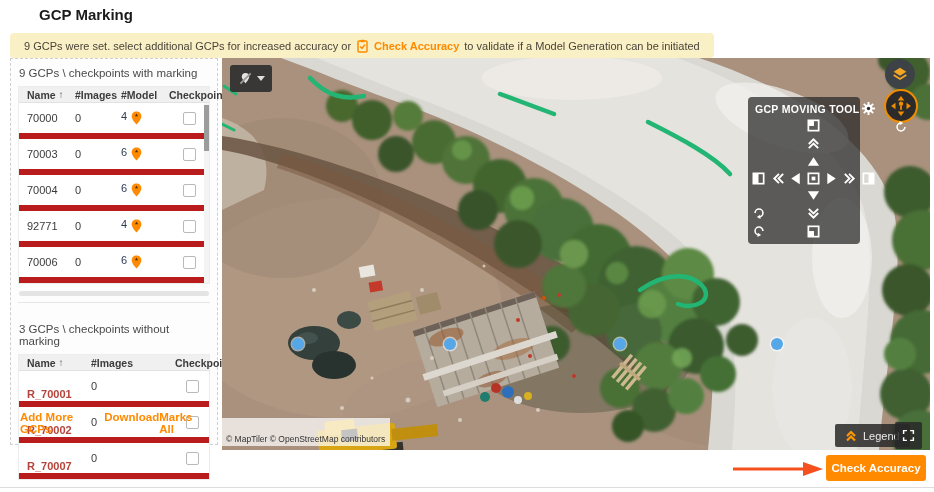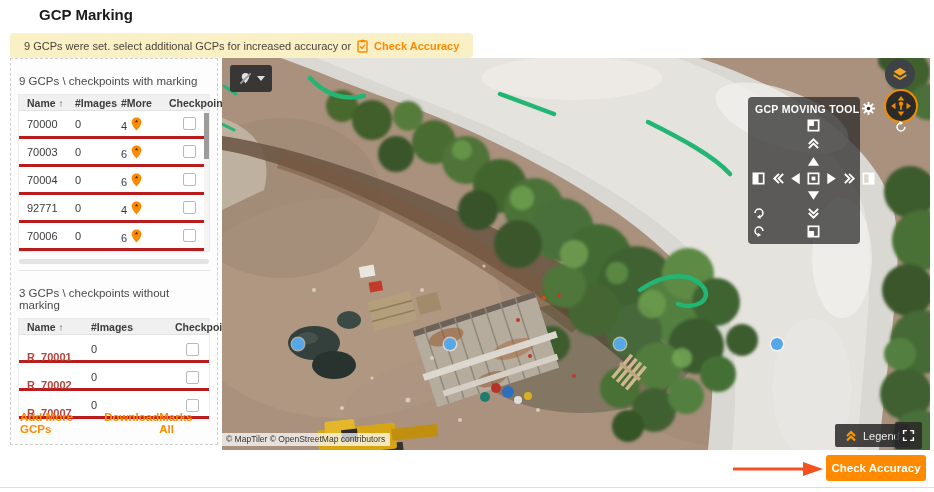--- a/index.html
+++ b/index.html
@@ -10,40 +10,40 @@
   
   .page-title { position:absolute; left:11px; top:6px; font-size:15px; font-weight:bold; color:#1b1b1b;margin-left:28px; }
   .banner { position:absolute; left:10px; top:33px; height:25px; background:#faf0c5;
             border-radius:4px; display:inline-flex; align-items:center; gap:5px;
             padding:8px 14px; font-size:11px; color:#4a443a; white-space:nowrap; }
   .banner .accent-link { color:var(--accent); font-weight:bold; cursor:pointer; }
 
   
   .left-panel { position:absolute; left:10px; top:58px; width:208px; height:387px;
                 border:1px dashed #cfcfcf; background:#fdfdfd; padding:8px 7px; }
-  .panel-title { font-size:11.5px; color:#4a4a4a; margin:8px 1px 7px 1px; }
+  .panel-title { font-size:11.5px; color:#4a4a4a; margin:0 1px 7px 1px; }
   .tbl { position:relative; background:#fff; border:1px solid #ececec; }
-  .trow { display:grid; align-items:center; height:28px; border-bottom:3px solid #b91c1c;
+  .trow { display:grid; align-items:center; height:36px; border-bottom:6px solid #b91c1c;
           font-size:11px; color:#3a3a3a; }
   .g4 { grid-template-columns:48px 46px 56px 1fr; }
   .g3 { grid-template-columns:64px 92px 1fr; }
   .thead { height:16px; background:#f0f0f0; font-weight:bold; color:#3c3c3c; font-size:10.5px; border-bottom:1px solid #e2e2e2;}
-  .cell { padding-left:8px; display:flex; align-items:flex-end; gap:3px; }
+  .cell { padding-left:8px; display:flex; align-items:flex-start; gap:3px; }
   .cell.center { justify-content:center; padding-left:0; }
   .sort-arrow { font-size:10px; color:#555; }
   .help-dot { width:11px; height:11px; border-radius:50%; background:#5c5c5c; color:#fff;
               font-size:8px; font-weight:bold; display:inline-flex; align-items:center;
               justify-content:center; margin-left:2px; }
   .marks-num { color:#2f3b52; }
   .red-name { color:#b5433a; font-weight:bold;margin-top:16px; }
   .cbx { width:13px; height:13px; border:1px solid #b9b9b9; border-radius:2px; background:#fff; appearance:none; cursor:pointer; }
   .vscroll { position:absolute; right:0; top:16px; bottom:0; width:5px; background:#f4f4f4; }
   .vscroll .thumb { position:absolute; top:2px; left:0; width:5px; height:46px; background:#9c9c9c; }
   .hscroll { height:5px; background:#e4e4e4; border-radius:3px; margin:7px 1px 6px 1px; }
-  .section2 { border-top:1px solid #e6e6e6; padding-top:8px; }
+  .section2 { border-top:1px solid #e6e6e6; padding-top:20px; }
   .panel-actions { position:absolute; left:9px; right:9px; bottom:9px; display:flex;
                    justify-content:space-between; font-size:11.5px; font-weight:bold; color:var(--accent); }
   .panel-actions span { cursor:pointer; }
 
   
   .map { position:absolute; left:222px; top:58px; width:708px; height:392px; overflow:hidden; background:#a9917d; }
   .map svg.scene { position:absolute; inset:0; display:block; }
   .overlay { position:absolute; }
   .tool-btn { left:8px; top:7px; width:42px; height:27px; background:rgba(48,48,48,.93);
               border-radius:3px; display:flex; align-items:center; justify-content:center; gap:4px; cursor:pointer; }
@@ -56,21 +56,21 @@
   .gcp-panel { left:526px; top:39px; width:112px; height:147px; background:rgba(38,38,38,.72); border-radius:4px; }
   .gcp-title { position:absolute; left:7px; top:6px; font-size:10.5px; font-weight:bold;
                color:#fff; letter-spacing:.3px; }
   .gp-ic { position:absolute; width:16px; height:16px; display:flex; align-items:center; justify-content:center; cursor:pointer; }
 
   .legend-btn { left:613px; top:366px; height:23px; background:rgba(40,40,40,.85); border-radius:2px;
                 display:flex; align-items:center; gap:6px; padding:0 10px; color:#ececec; font-size:11px; cursor:pointer; }
   .fs-btn { left:673px; top:364px; width:27px; height:27px; background:rgba(40,40,40,.85);
             border-radius:2px; display:flex; align-items:center; justify-content:center; cursor:pointer; }
   .attribution { left:0; bottom:4px; background:rgba(255,255,255,.72); color:#333;
-                 font-size:8.5px; padding:1px 5px 2px 4px; }
+                 font-size:8.5px; padding:16px 5px 2px 4px; }
   .gcp-dot { position:absolute; width:12px; height:12px; margin:-6px 0 0 -6px; border-radius:50%;
              background:var(--dot); box-shadow:0 0 0 1.5px rgba(255,255,255,.55); cursor:pointer; }
 
   
   .footer-divider { position:absolute; left:0; right:0; top:487px; border-top:1px solid #ddd; }
   .check-btn { position:absolute; left:826px; top:455px; width:100px; height:26px;
                background:var(--accent); color:#fff; font-weight:bold; font-size:11.5px;
                border:none; border-radius:3px; font-family:"Liberation Sans",sans-serif; cursor:pointer; }
   .arrow-annotation { position:absolute; left:731px; top:461px; }
 </style>
@@ -82,34 +82,35 @@
   <div class="page-title">GCP Marking</div>
 
   <div class="banner">
     <span>9 GCPs were set. select additional GCPs for increased accuracy or</span>
     <svg width="13" height="14" viewBox="0 0 13 14">
       <rect x="2" y="2" width="9" height="11" rx="1" fill="none" stroke="#ff8a00" stroke-width="1.5"></rect>
       <rect x="4.5" y="0.8" width="4" height="2.4" rx="0.8" fill="#ff8a00"></rect>
       <path d="M4.2,7.4 L6,9.3 L9,5.6" fill="none" stroke="#ff8a00" stroke-width="1.5"></path>
     </svg>
     <span class="accent-link">Check Accuracy</span>
+    <span>to validate if a Model Generation can be initiated</span>
   </div>
 
   <div class="left-panel">
 
     <div class="panel-title">9 GCPs \ checkpoints with marking</div>
 
     <div class="tbl">
       <div class="trow thead g4">
         <div class="cell">
           <span>Name</span>
             <span class="sort-arrow">↑</span>
         </div>
         <div class="cell">#Images</div>
-        <div class="cell">#More</div>
+        <div class="cell">#Model</div>
         <div class="cell center">
           <span>Checkpoint</span>
             <span class="help-dot">?</span>
         </div>
       </div>
 
         <div class="trow g4">
           <div class="cell">70000</div>
           <div class="cell">0</div>
           <div class="cell">

